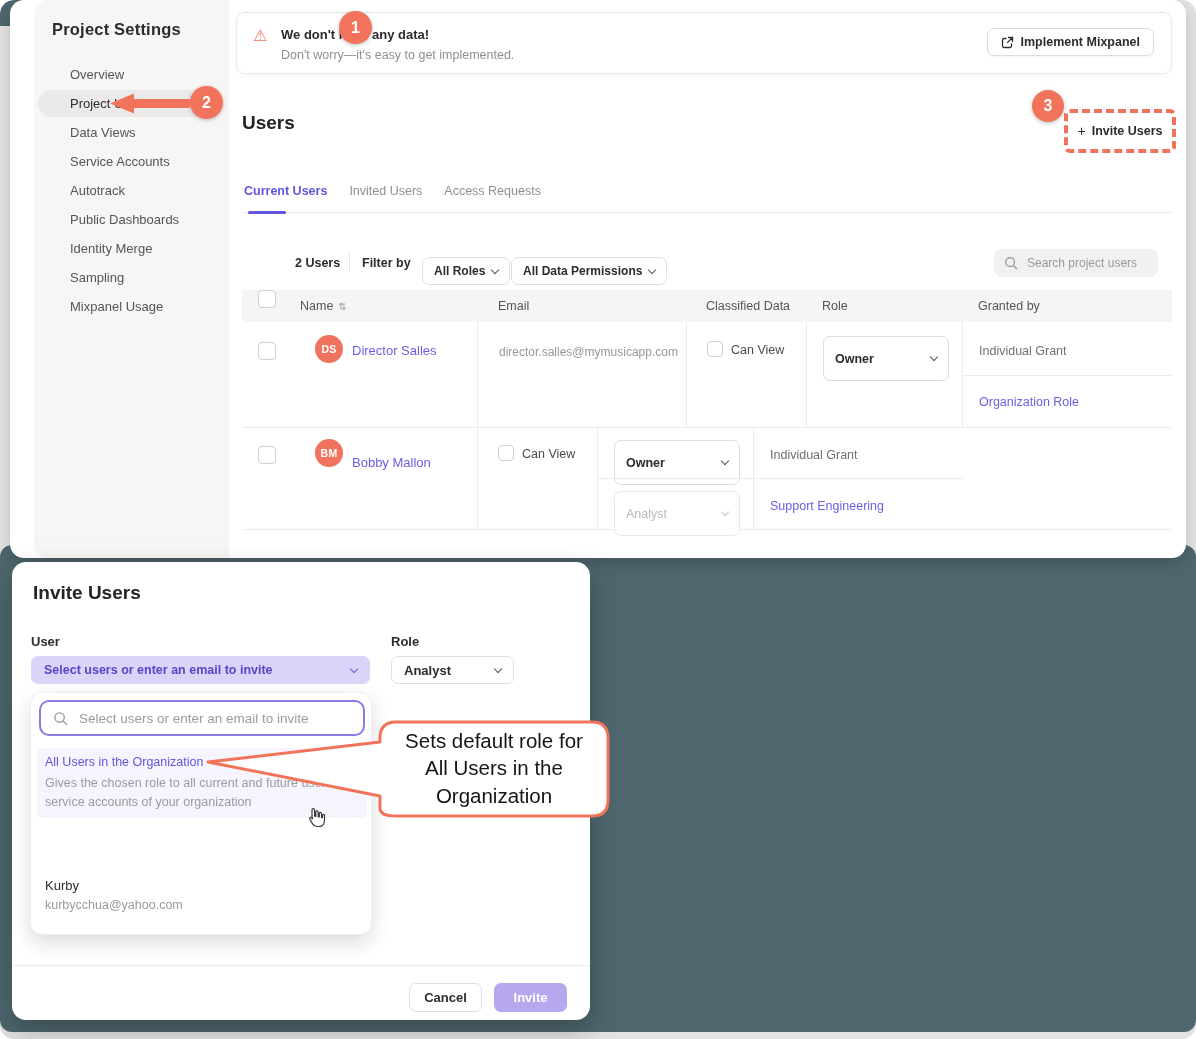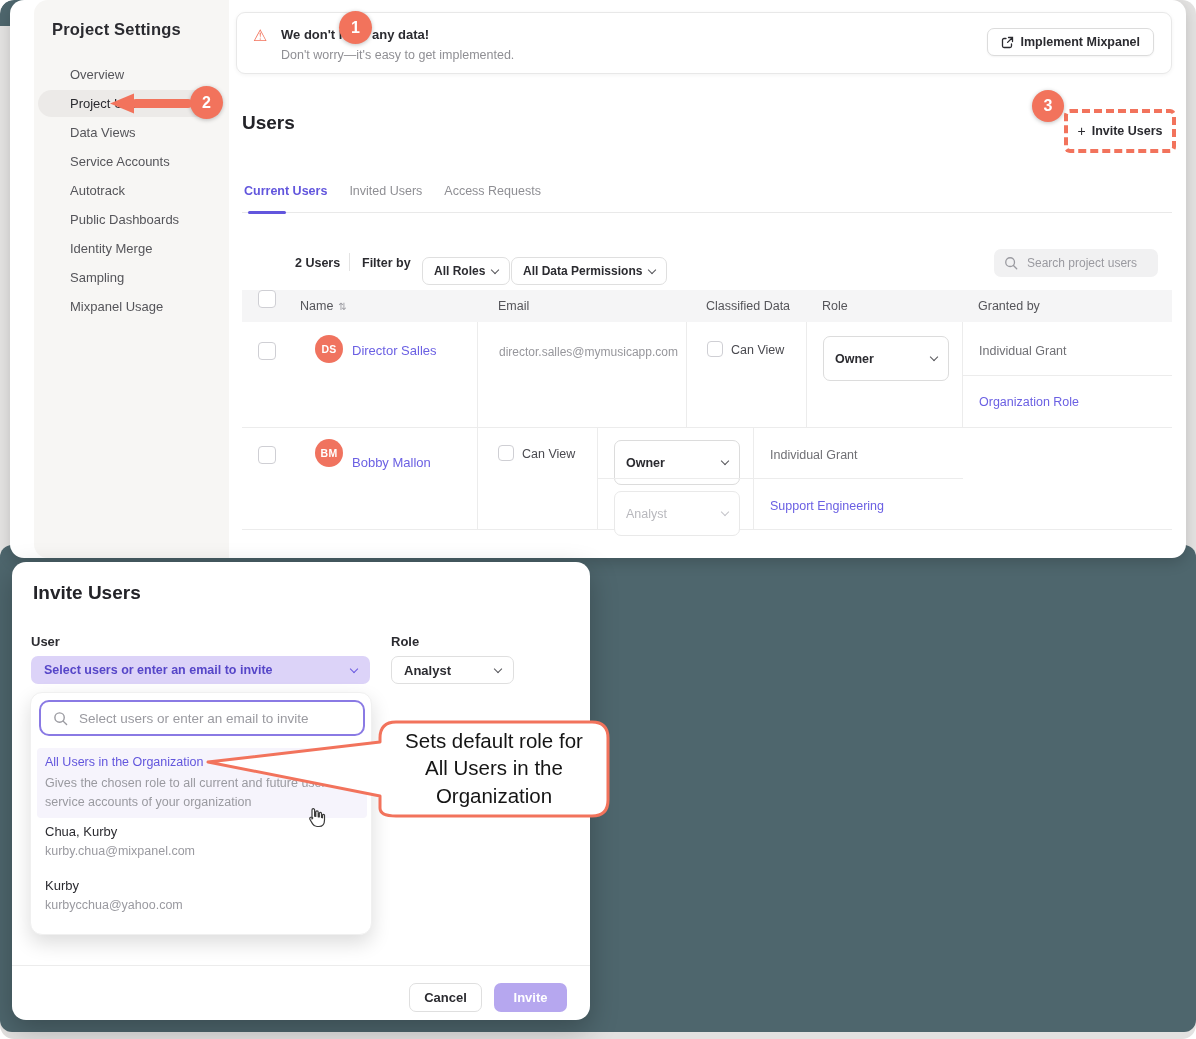--- a/index.html
+++ b/index.html
@@ -267,24 +267,20 @@
         <svg width="15" height="15" viewBox="0 0 16 16">
             <circle cx="7" cy="7" r="5" fill="none" stroke="#9a9aa0" stroke-width="1.5"></circle>
             <line x1="10.8" y1="10.8" x2="14.5" y2="14.5" stroke="#9a9aa0" stroke-width="1.5" stroke-linecap="round"></line>
           </svg>
         <input placeholder="Select users or enter an email to invite" style="">
       </div>
       <div class="opt-all">
         <div class="opt-all-title">All Users in the Organization</div>
         <div class="opt-all-desc">Gives the chosen role to all current and future users and service accounts of your organization</div>
       </div>
-      <div class="opt" style="top:131px;">
-        <div class="opt-name">Chua, Kurby</div>
-        <div class="opt-mail">kurby.chua@mixpanel.com</div>
-      </div>
       <div class="opt" style="top:185px;">
         <div class="opt-name">Kurby</div>
         <div class="opt-mail">kurbycchua@yahoo.com</div>
       </div>
     </div>
 
     <div class="modal-div"></div>
     <div class="btn-cancel">Cancel</div>
     <div class="btn-invite">Invite</div>
   </div>

